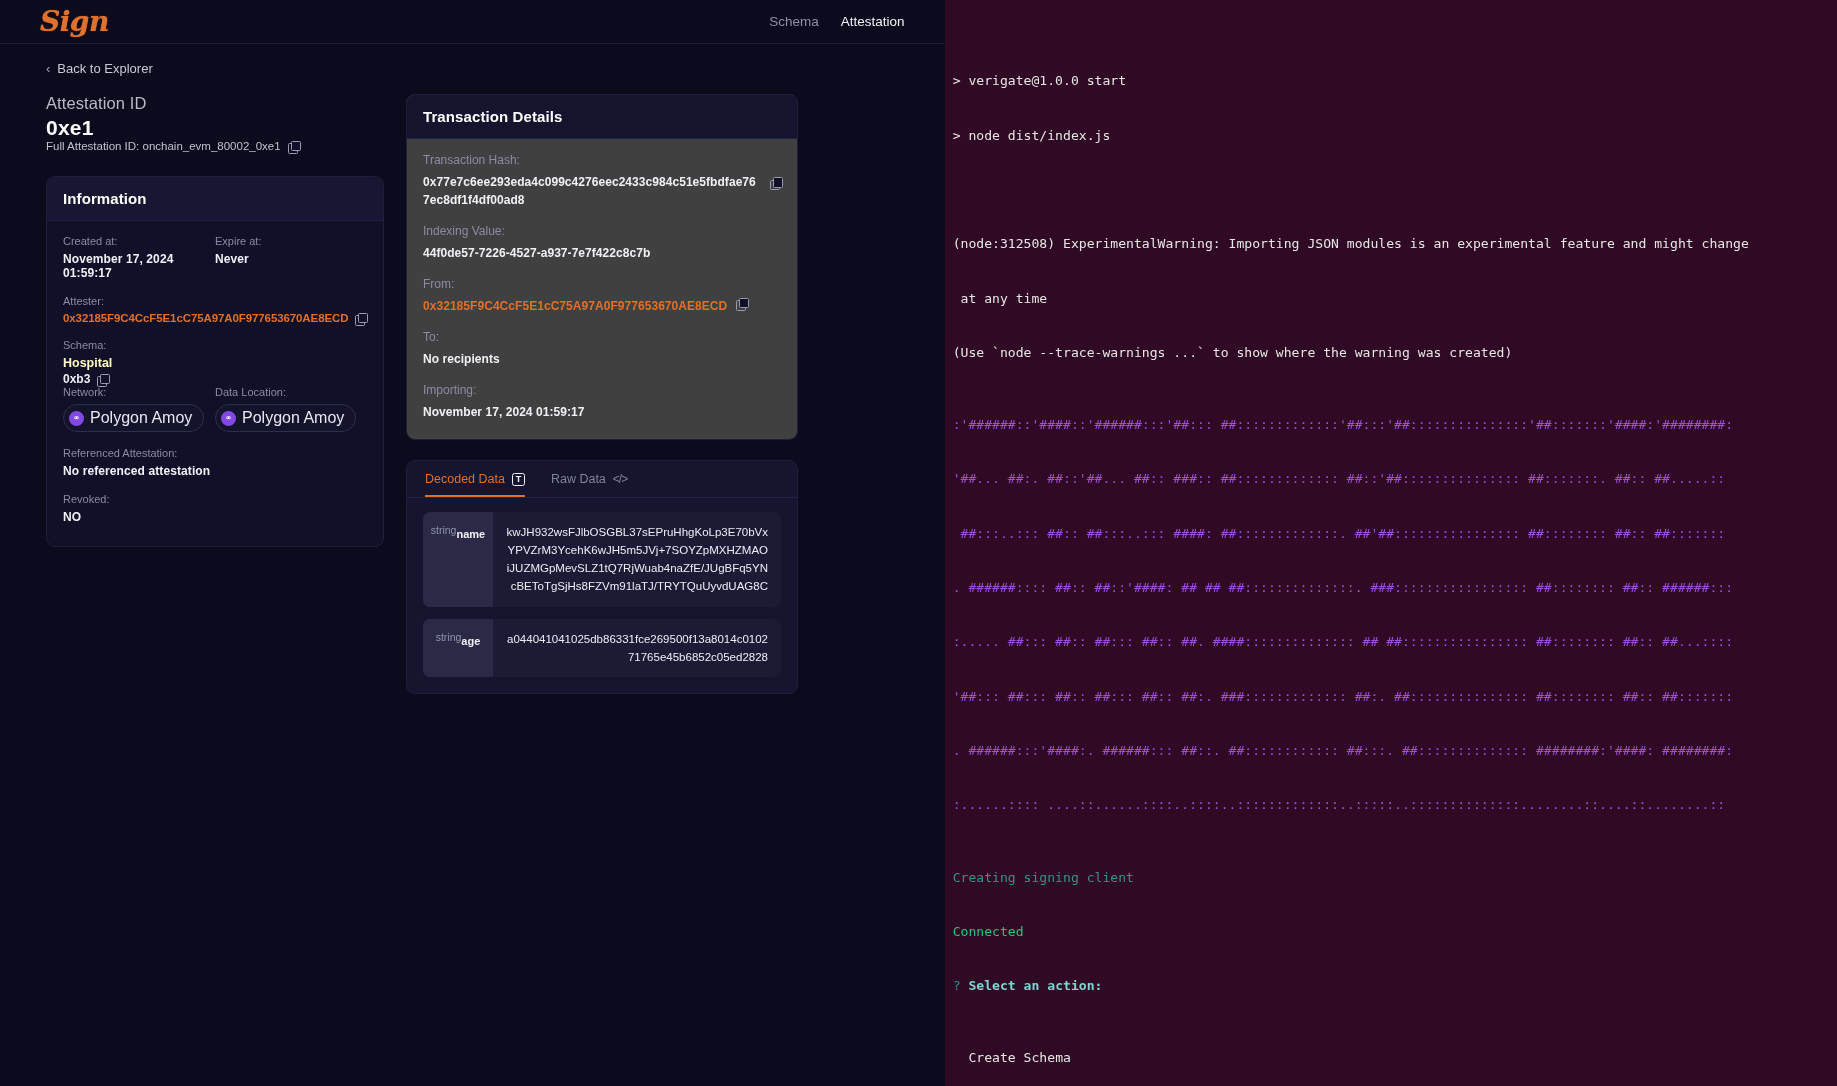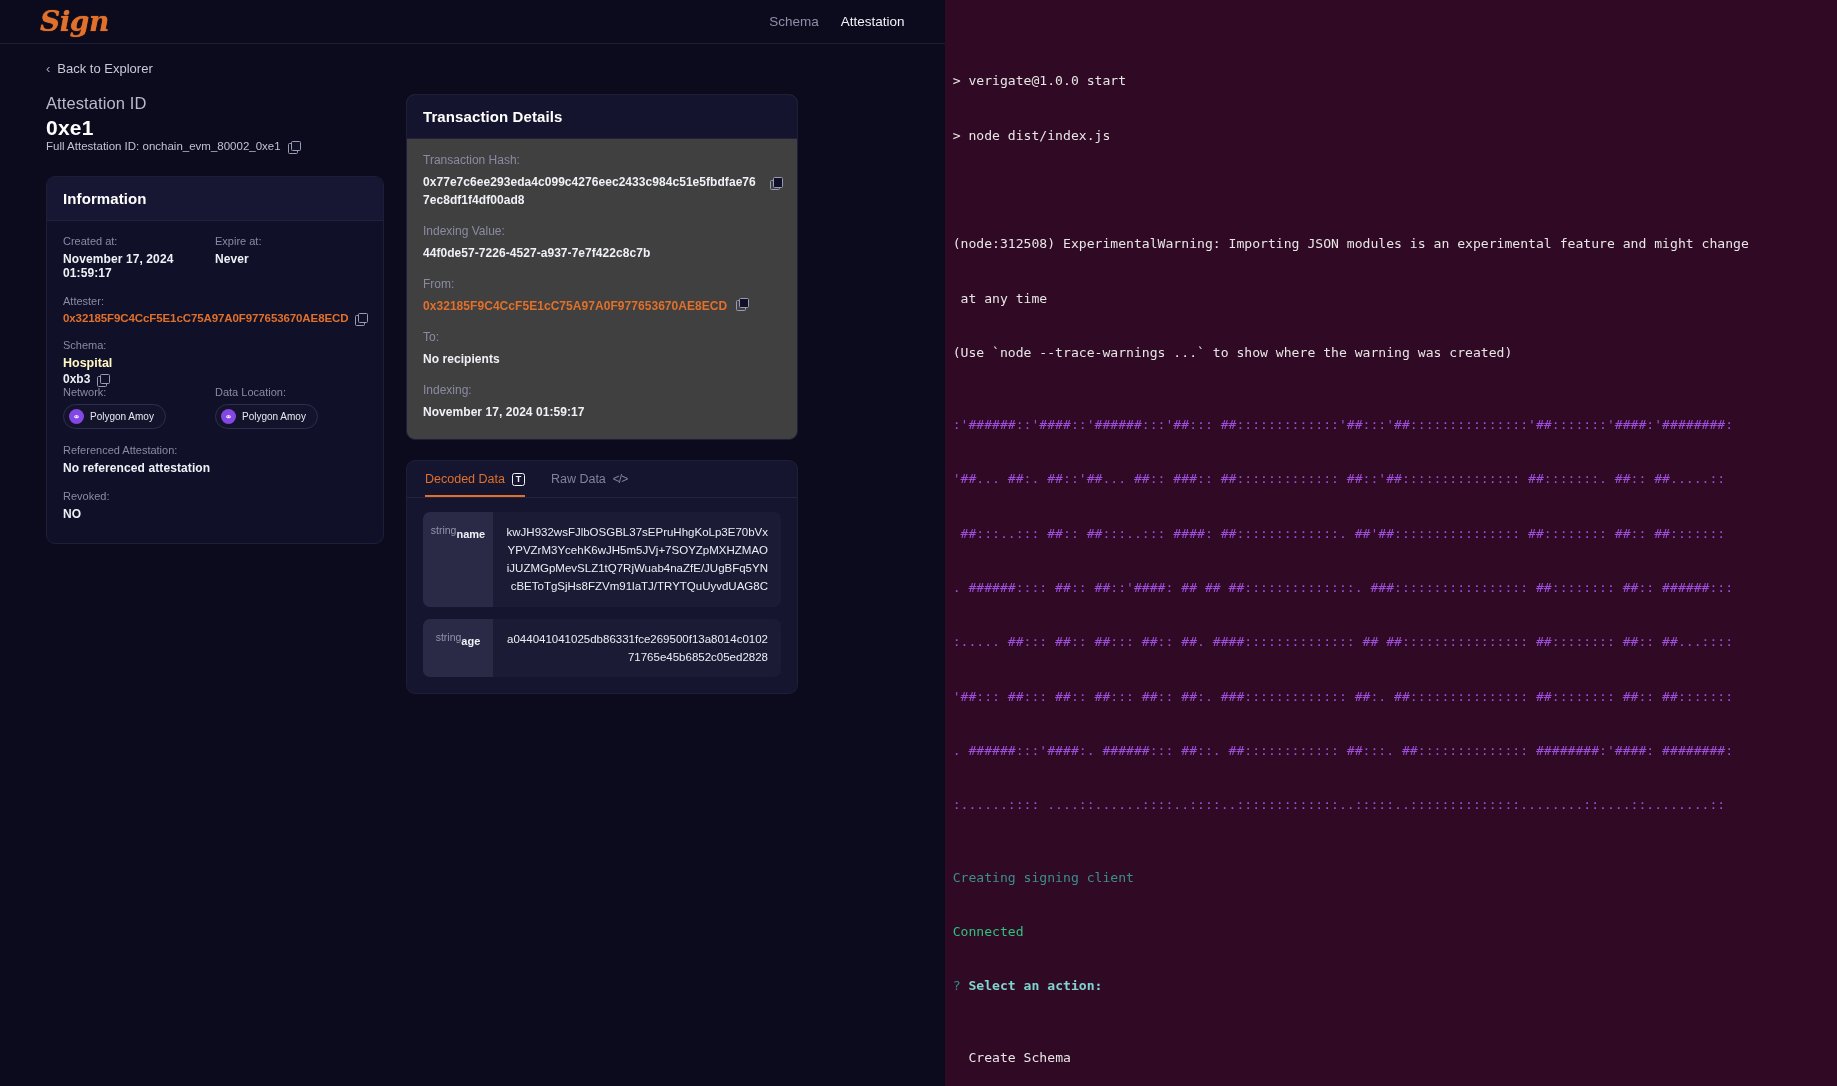--- a/index.html
+++ b/index.html
@@ -96,21 +96,21 @@
     border: 1px solid #2e2e4e; border-radius: 14px;
     padding: 4px 11px 4px 5px; margin-top: 6px;
     background: #13132c;
   }
   .chip .dot {
     width: 15px; height: 15px; border-radius: 50%;
     background: #8247e5; display: inline-flex;
     align-items: center; justify-content: center;
     font-size: 9px; color: #fff;
   }
-  .chip .txt { font-size: 10px; color: #e7e8f0; }
+  .chip .txt { font-size: 16px; color: #e7e8f0; }
 
   .copy {
     width: 11px; height: 11px; position: relative;
     display: inline-block; flex: none; cursor: pointer;
   }
   .copy::before {
     content: ""; position: absolute; left: 0; top: 2.5px;
     width: 8px; height: 8.5px; border: 1px solid #9a9bb0; border-radius: 1.5px;
   }
   .copy::after {
@@ -317,21 +317,21 @@
                 <span class="copy"></span>
               </div>
             </div>
 
             <div class="txfield">
               <div class="txlabel">To:</div>
               <div class="txvalue">No recipients</div>
             </div>
 
             <div class="txfield">
-              <div class="txlabel">Indexing:</div>
+              <div class="txlabel">Importing:</div>
               <div class="txvalue">November 17, 2024 01:59:17</div>
             </div>
 
           </div>
         </div>
 
         <div class="card decoded">
           <div class="tabs">
             <div class="tab active">
               <span>Decoded Data</span>

